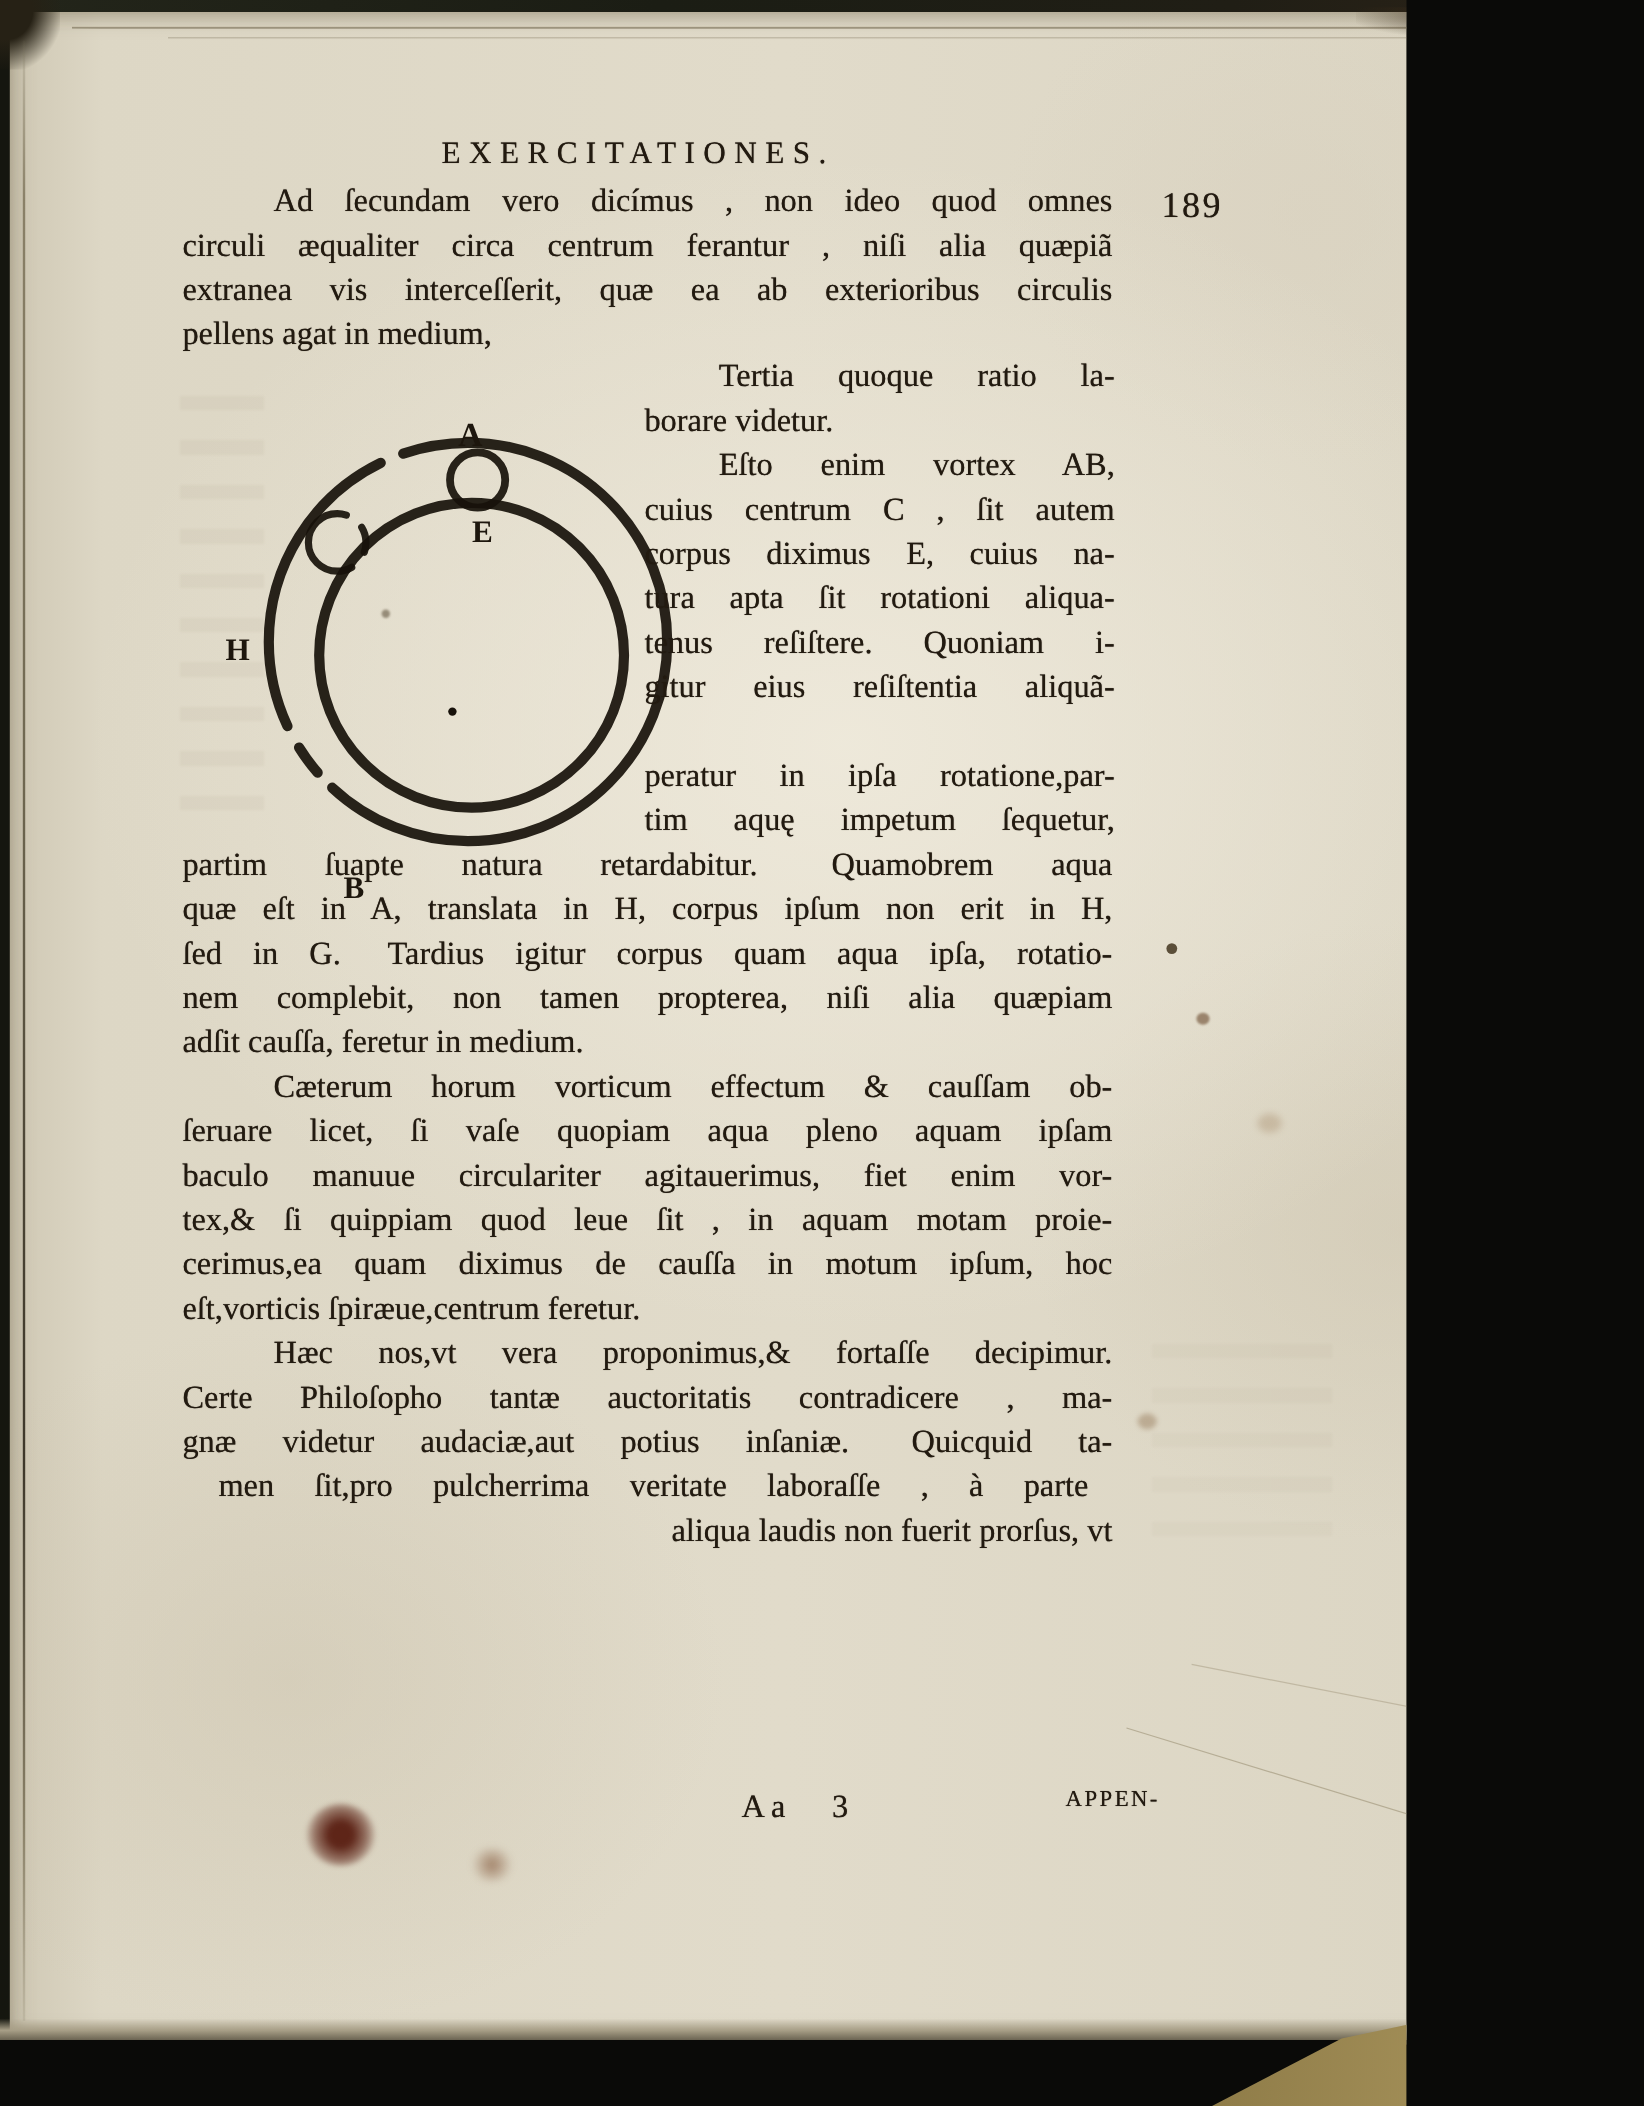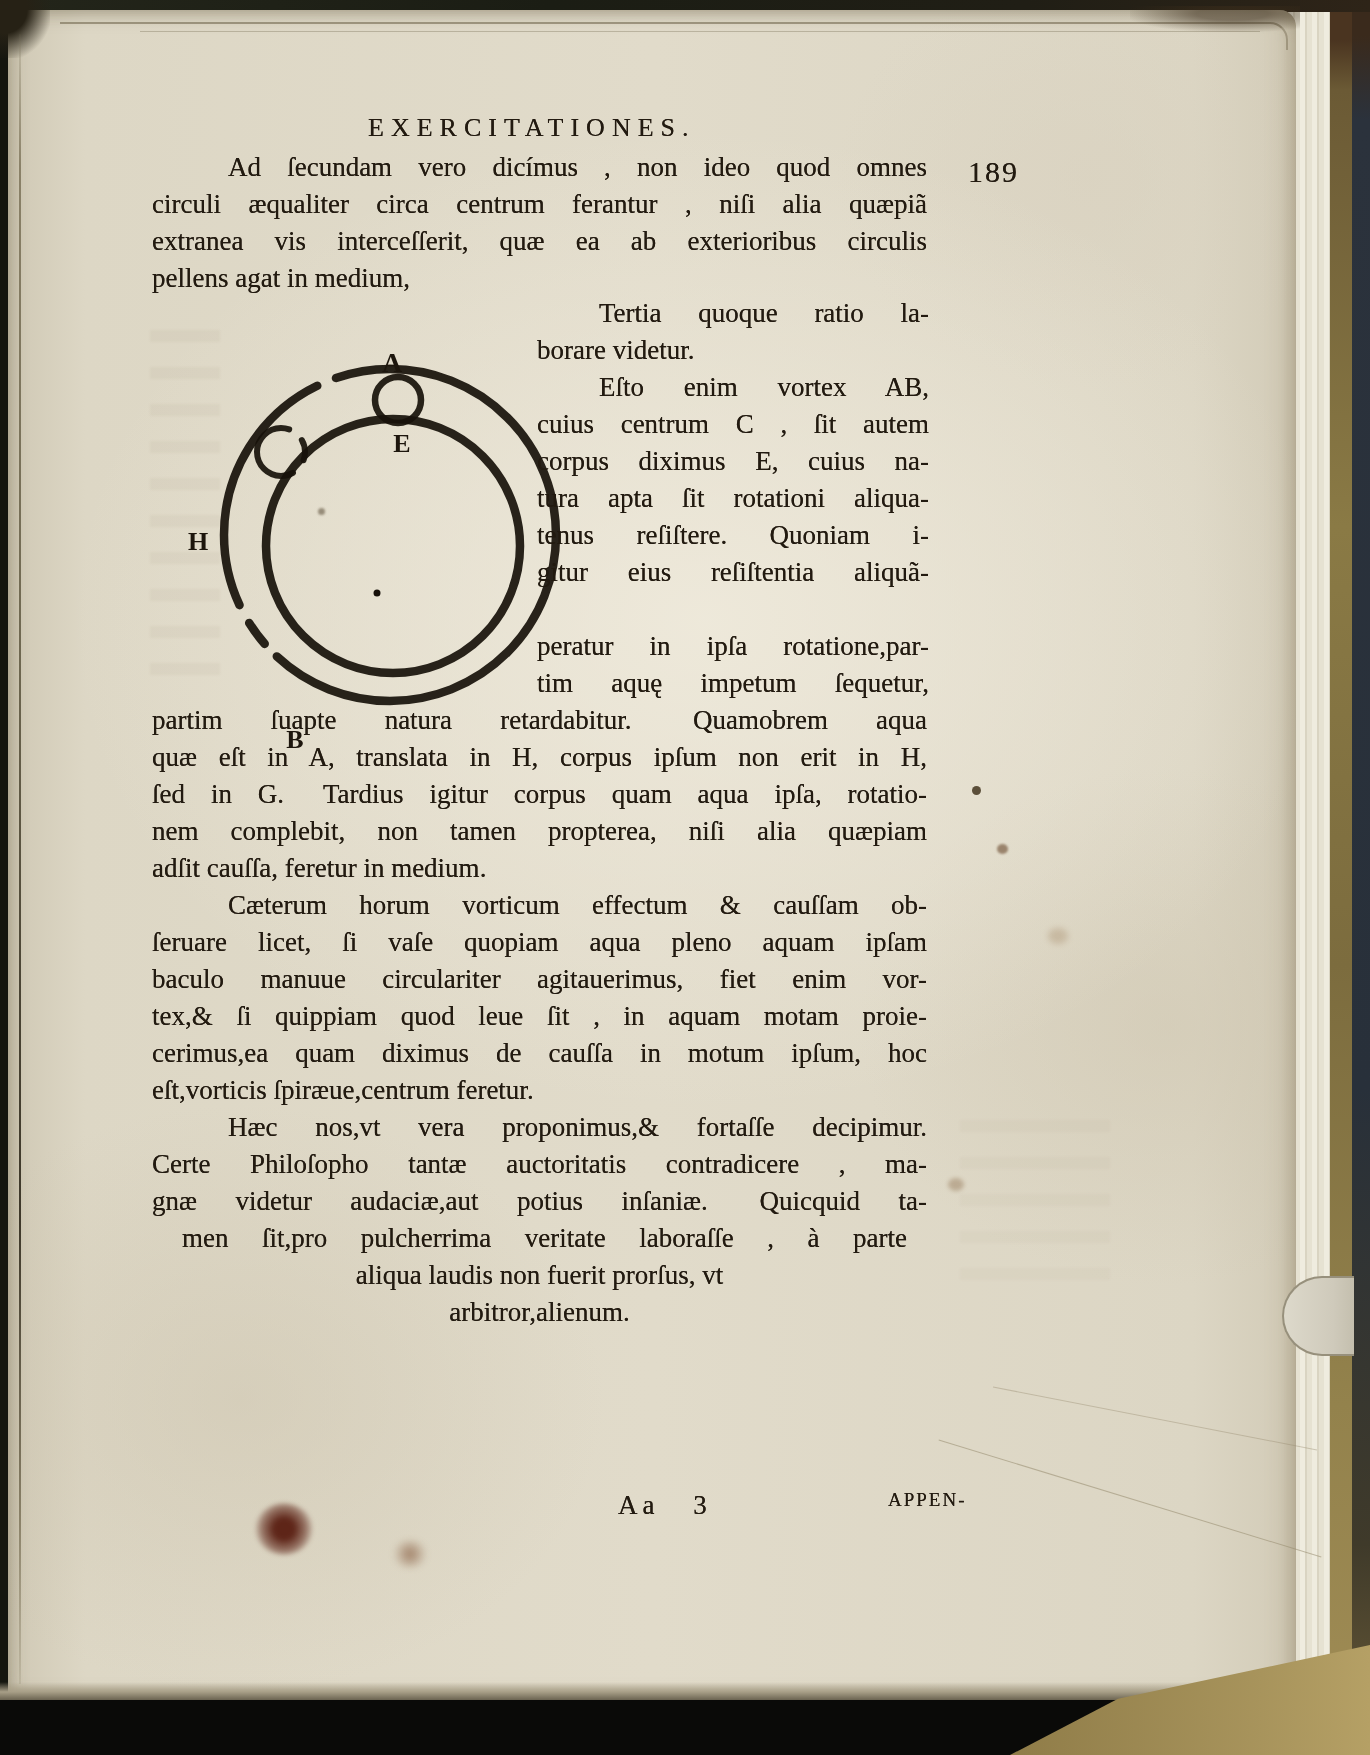--- a/index.html
+++ b/index.html
@@ -1,16 +1,16 @@
 <!DOCTYPE html>
 <html><head>
 <meta charset="utf-8">
 <style>
   html,body{margin:0;padding:0;background:#0a0a08;}
-  #stage{position:relative;width:1370px;height:1755px;overflow:hidden;background:#15160f;
+  #stage{position:relative;width:1172px;height:1755px;overflow:hidden;background:#15160f;
          font-family:"Liberation Serif","DejaVu Serif",serif;}
   
   .fore-edge{position:absolute;left:1288px;top:0;width:44px;height:1755px;
     background:repeating-linear-gradient(90deg,#efecdf 0 5px,#d9d4c2 5px 7px,#e6e2d2 7px 12px);}
   .olive-strip{position:absolute;left:1330px;top:0;width:24px;height:1755px;
     background:linear-gradient(180deg,#4a3420 0 40px,#6b5a35 90px,#8a7a45 30%,#7c6c3e 55%,#93824c 80%,#a08c55);}
   .slate-strip{position:absolute;left:1352px;top:0;width:18px;height:1755px;
     background:linear-gradient(180deg,#3a2a1c 0 36px,#2b323c 120px,#28303a 62%,#3f3a2a 88%,#6b5c38);}
   .top-dark-strip{position:absolute;left:0;top:0;width:1370px;height:12px;
     background:linear-gradient(90deg,#23251a,#1b1d14 40%,#201e15 75%,#2e2418);}
@@ -61,21 +61,21 @@
   .s4{left:997px;top:844px;width:11px;height:10px;background:#6b4a2e;opacity:.6;filter:blur(1px);}
   .s5{left:948px;top:1178px;width:16px;height:13px;background:#8a6a48;opacity:.4;filter:blur(2px);}
   .s6{left:1048px;top:928px;width:20px;height:16px;background:#9a7a55;opacity:.3;filter:blur(3px);}
   .s7{left:318px;top:508px;width:7px;height:7px;background:#4a3c26;opacity:.5;filter:blur(1px);}
   .ghost{position:absolute;z-index:2;opacity:.5;filter:blur(1px);
     background:repeating-linear-gradient(180deg,rgba(125,110,82,.12) 0 12px,rgba(0,0,0,0) 12px 37px);}
   
   .tx{position:absolute;z-index:6;color:#221a10;font-size:27px;line-height:31px;
       text-shadow:0 0 .6px rgba(34,26,16,.85);white-space:pre;}
   .j{white-space:normal;text-align:justify;text-align-last:justify;}
-  .ctr{white-space:normal;text-align:center;}
+  .ctr{white-space:normal;text-align:right;}
   .header{letter-spacing:7px;font-size:26px;}
   .pagenum{font-size:30px;letter-spacing:2px;margin-top:46px;}
   .sig{letter-spacing:5px;word-spacing:22px;}
   .catch{letter-spacing:2px;font-size:19px;}
   svg text{font-family:"Liberation Serif","DejaVu Serif",serif;font-weight:bold;fill:#1d160d;}
 </style>
 </head>
 <body>
 
 <div id="stage">
@@ -148,21 +148,20 @@
   <div class="tx j" style="left:152px;top:927px;width:775px">ſeruare licet, ſi vaſe quopiam aqua pleno aquam ipſam</div>
   <div class="tx j" style="left:152px;top:964px;width:775px">baculo manuue circulariter agitauerimus, fiet enim vor-</div>
   <div class="tx j" style="left:152px;top:1001px;width:775px">tex,&amp; ſi quippiam quod leue ſit , in aquam motam proie-</div>
   <div class="tx j" style="left:152px;top:1038px;width:775px">cerimus,ea quam diximus de cauſſa in motum ipſum, hoc</div>
   <div class="tx" style="left:152px;top:1075px">eſt,vorticis ſpiræue,centrum feretur.</div>
   <div class="tx j" style="left:152px;top:1112px;width:775px;text-indent:76px">Hæc nos,vt vera proponimus,&amp; fortaſſe decipimur.</div>
   <div class="tx j" style="left:152px;top:1149px;width:775px">Certe Philoſopho tantæ auctoritatis contradicere , ma-</div>
   <div class="tx j" style="left:152px;top:1186px;width:775px">gnæ videtur audaciæ,aut potius inſaniæ.  Quicquid ta-</div>
   <div class="tx j" style="left:182px;top:1223px;width:725px">men ſit,pro pulcherrima veritate laboraſſe , à parte</div>
   <div class="tx ctr" style="left:152px;top:1260px;width:775px">aliqua laudis non fuerit prorſus, vt</div>
-  <div class="tx ctr" style="left:152px;top:1297px;width:775px">arbitror,alienum.</div>
 
   <div class="tx sig" style="left:618px;top:1490px">Aa 3</div>
   <div class="tx catch" style="left:888px;top:1484px">APPEN-</div>
 
   <div class="bottom-shadow"></div>
   <div class="bottom-black"></div>
   <div class="tan-wedge"></div>
 </div>
 
 </body></html>

